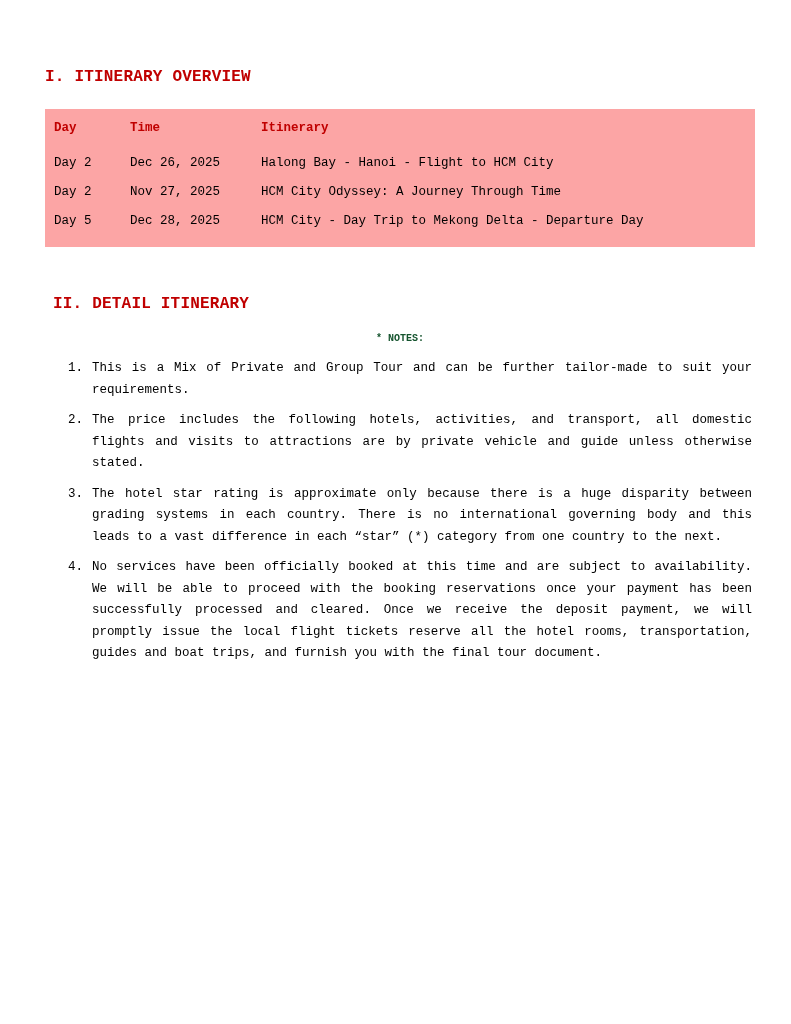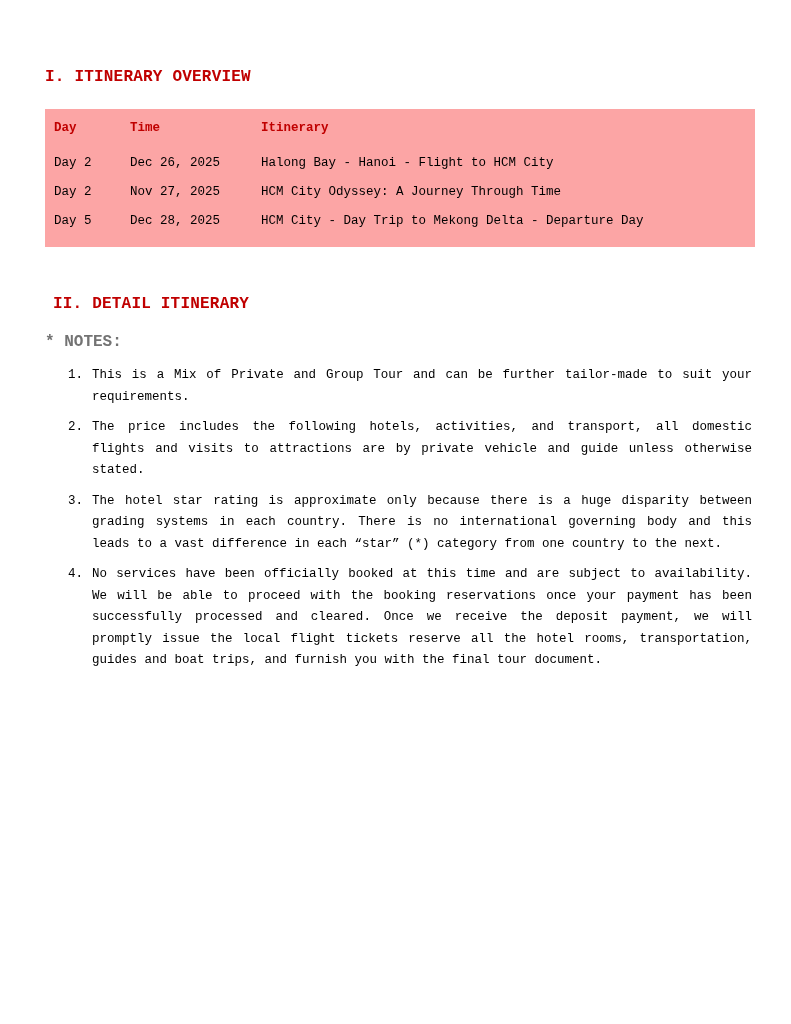--- a/index.html
+++ b/index.html
@@ -44,23 +44,24 @@
     min-height: 32px;
     padding-bottom: 8px;
     font-weight: 700;
     color: #C00000;
   }
   .t-row .cell { padding-right: 8px; }
   
   .h2gap { margin-top: 48px; margin-left: 8px; }
   .notes-label {
     margin-top: 20px;
-    color: #737373;
-    font-size: 16px;
+    color: #14532d;
+    font-size: 10px;
     font-weight: 700;
+    text-align: center;
   }
   .notes {
     list-style: none;
     margin-top: 14px;
     width: 707px;
   }
   .notes li {
     display: grid;
     grid-template-columns: 24px 1fr;
     padding-left: 23px;

